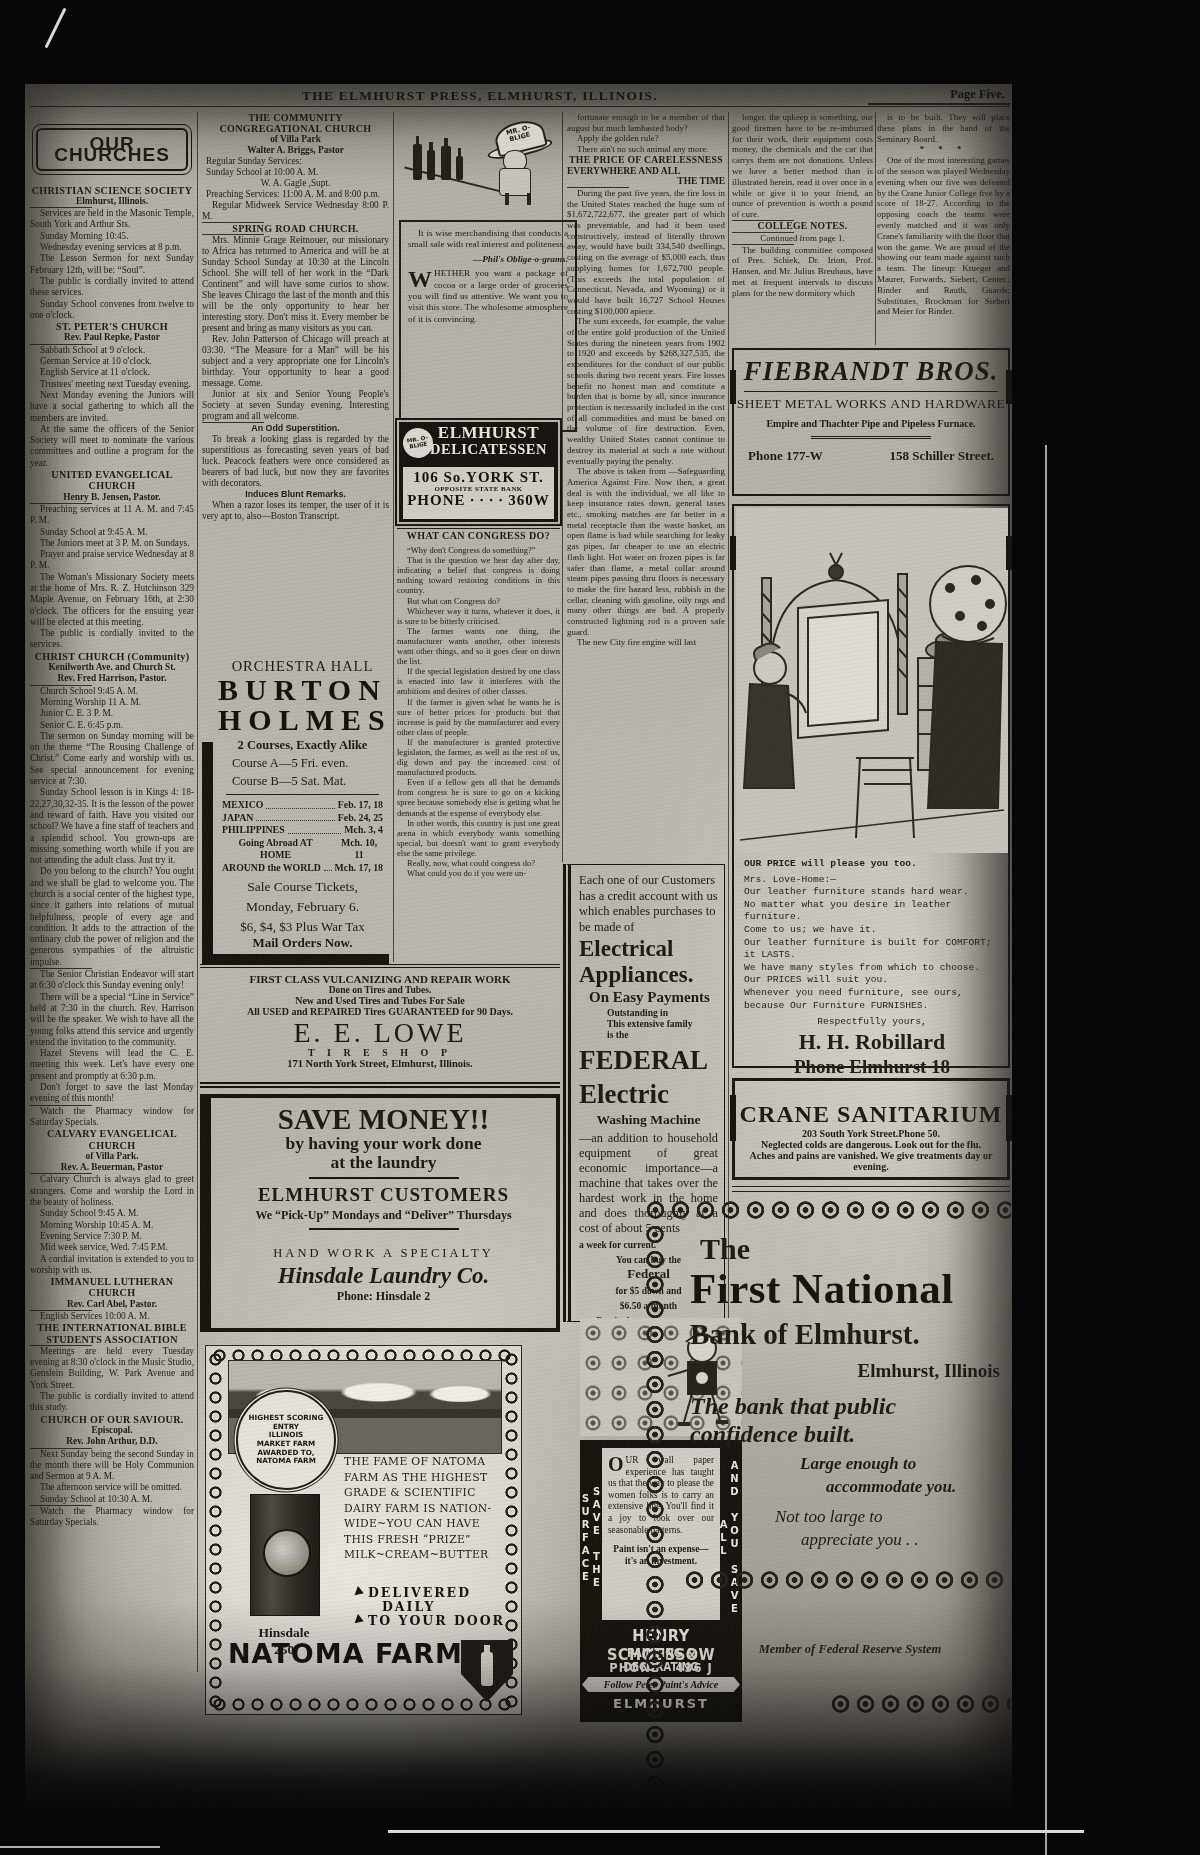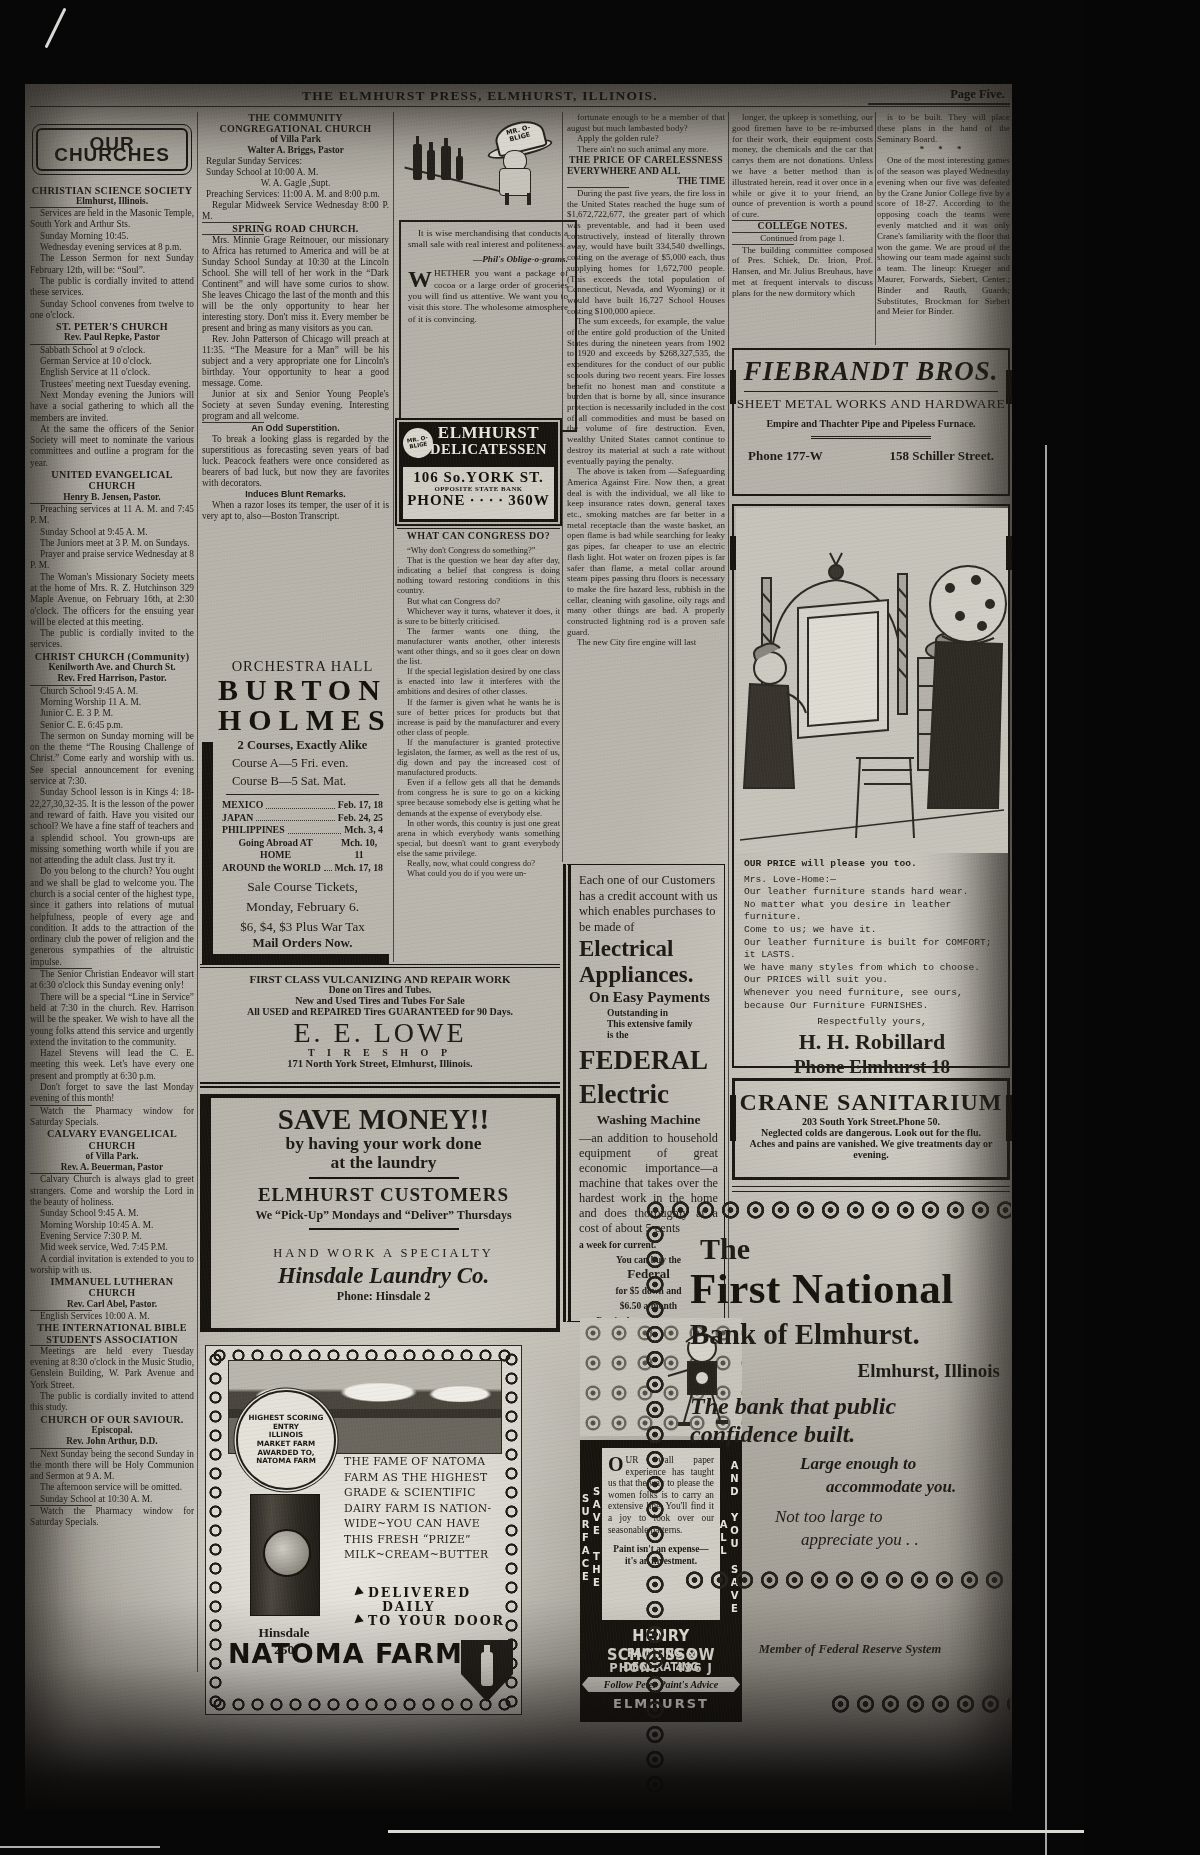--- a/index.html
+++ b/index.html
@@ -172,21 +172,21 @@
   .fie-row{display:flex;justify-content:space-between;padding:2px 14px;font-weight:bold;font-size:13px;}
   .cbar{position:absolute;width:6px;height:34px;background:#17140f;}
   
   #furniture{left:732px;top:504px;width:278px;height:564px;border:2px solid #1b1813;box-sizing:border-box;}
   #furn-text{position:absolute;left:10px;top:352px;right:8px;font-family:"Liberation Mono","DejaVu Sans Mono",monospace;font-size:9.6px;line-height:12.6px;color:#211e18;}
   .furn-price{font-weight:bold;margin-bottom:3px;}
   .furn-resp{text-align:center;margin-top:4px;}
   .furn-name{text-align:center;font-family:"Liberation Serif",serif;font-weight:bold;font-size:22px;line-height:26px;}
   .furn-phone{text-align:center;font-family:"Liberation Serif",serif;font-weight:bold;font-size:19px;line-height:24px;}
   
-  #crane{left:732px;top:1078px;width:278px;height:102px;border:3px solid #1b1813;box-sizing:border-box;text-align:center;padding-top:8px;}
+  #crane{left:732px;top:1078px;width:278px;height:102px;border:3px solid #1b1813;box-sizing:border-box;text-align:center;padding-top:20px;}
   .crane-name{font-weight:bold;font-size:24px;letter-spacing:1px;}
   .crane-row{display:flex;justify-content:center;padding:0 10px;font-weight:bold;font-size:10px;}
   .crane-l{font-weight:bold;font-size:10px;}
   .crane-under{left:732px;top:1186px;width:278px;height:4px;border-top:1px solid #221f1b;border-bottom:1px solid #221f1b;}
   .ornH{background-image:radial-gradient(circle at 50% 50%, #24211c 2.6px, rgba(0,0,0,0) 3.2px),
         radial-gradient(circle at 50% 50%, rgba(0,0,0,0) 5.6px, #24211c 6.2px 8.4px, rgba(0,0,0,0) 9px);
         background-size:25px 24px;background-repeat:repeat-x;height:24px;}
   .ornV{background-image:radial-gradient(circle at 50% 50%, #24211c 2.6px, rgba(0,0,0,0) 3.2px),
         radial-gradient(circle at 50% 50%, rgba(0,0,0,0) 5.6px, #24211c 6.2px 8.4px, rgba(0,0,0,0) 9px);
         background-size:24px 25px;background-repeat:repeat-y;width:24px;}
@@ -307,21 +307,21 @@
       <div class="blk b-s">Walter A. Briggs, Pastor</div>
       <div class="blk b-n">Regular Sunday Services:</div>
       <div class="blk b-n">Sunday School at 10:00 A. M.</div>
       <div class="blk b-c">W. A. Gagle ,Supt.</div>
       <div class="blk b-n">Preaching Services: 11:00 A. M. and 8:00 p.m.</div>
       <div class="blk b-p">Regular Midweek Service Wednesday 8:00 P. M.</div>
       <div class="blk b-r"></div>
       <div class="blk b-h">SPRING ROAD CHURCH.</div>
       <div class="blk b-r"></div>
       <div class="blk b-p">Mrs. Minnie Grage Reitnouer, our missionary to Africa has returned to America and will be at Sunday School Sunday at 10:30 at the Lincoln School. She will tell of her work in the “Dark Continent” and will have some curios to show. She leaves Chicago the last of the month and this will be the only opportunity to hear her interesting story. Don't miss it. Every member be present and bring as many visitors as you can.</div>
-      <div class="blk b-p">Rev. John Patterson of Chicago will preach at 11:35. “The Measure for a Man” will be his subject and a very appropriate one for Lincoln's birthday. Your opportunity to hear a good message. Come.</div>
+      <div class="blk b-p">Rev. John Patterson of Chicago will preach at 03:30. “The Measure for a Man” will be his subject and a very appropriate one for Lincoln's birthday. Your opportunity to hear a good message. Come.</div>
       <div class="blk b-p">Junior at six and Senior Young People's Society at seven Sunday evening. Interesting program and all welcome.</div>
       <div class="blk b-r"></div>
       <div class="blk b-sh">An Odd Superstition.</div>
       <div class="blk b-p">To break a looking glass is regarded by the superstitious as forecasting seven years of bad luck. Peacock feathers were once considered as bearers of bad luck, but now they are favorites with decorators.</div>
       <div class="blk b-sh">Induces Blunt Remarks.</div>
       <div class="blk b-p">When a razor loses its temper, the user of it is very apt to, also—Boston Transcript.</div>
     </div>
 
   <div id="burton" class="abs">
     <div class="burton-lbar"></div>

